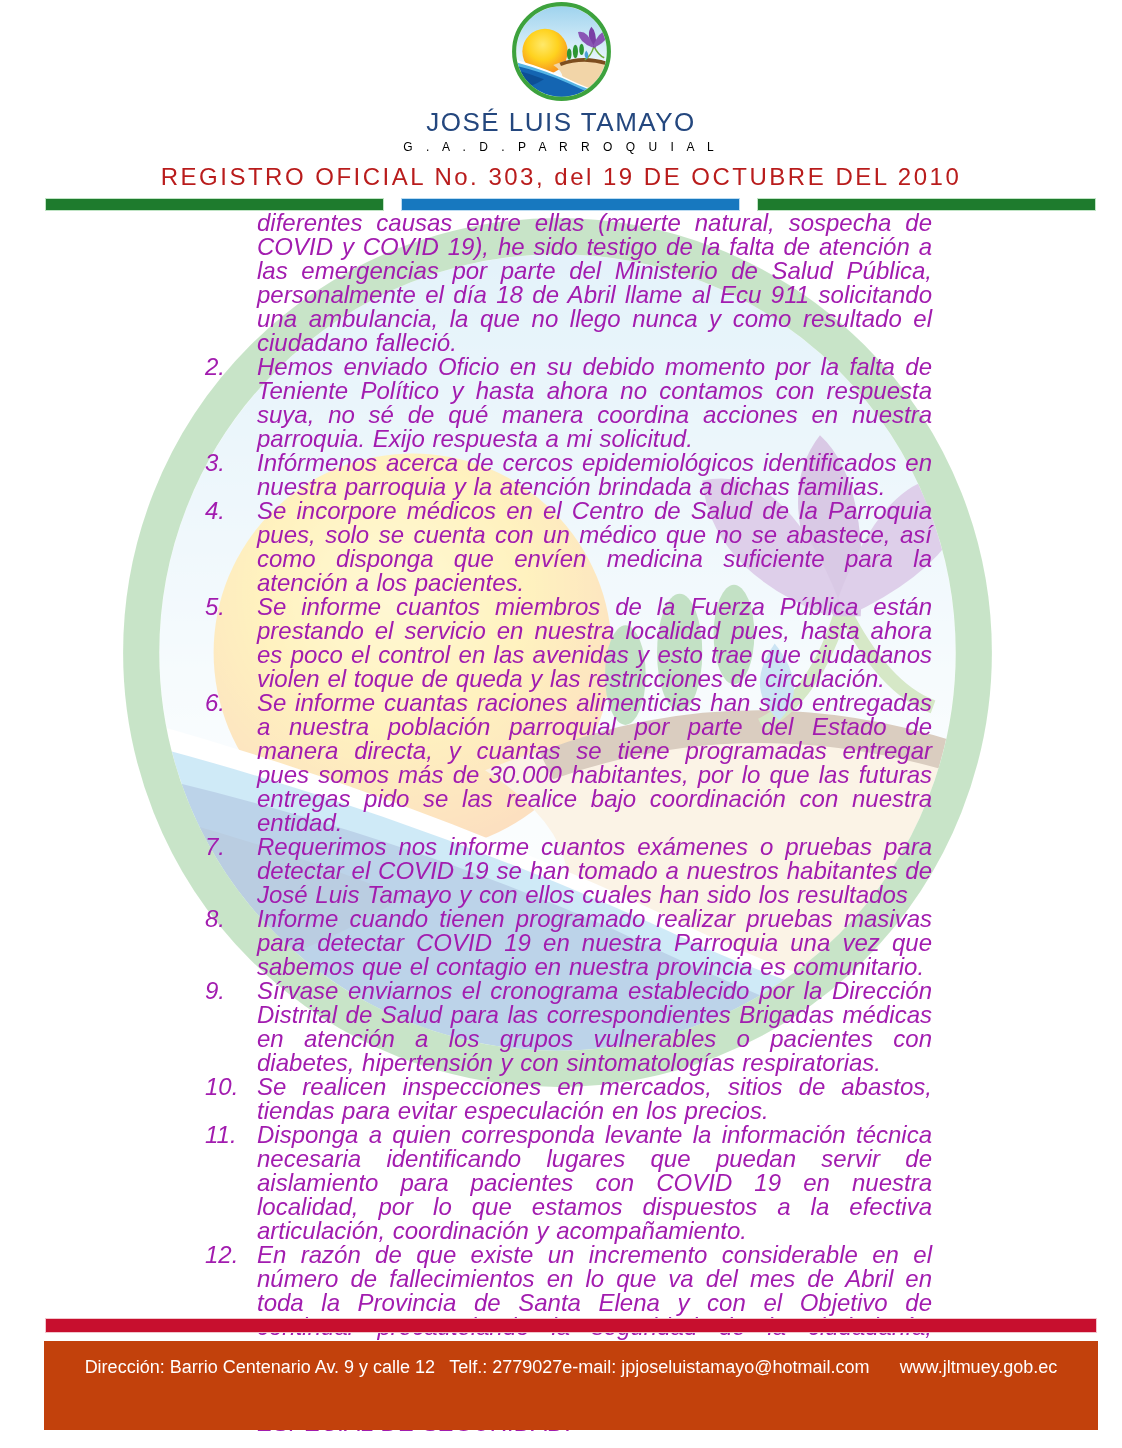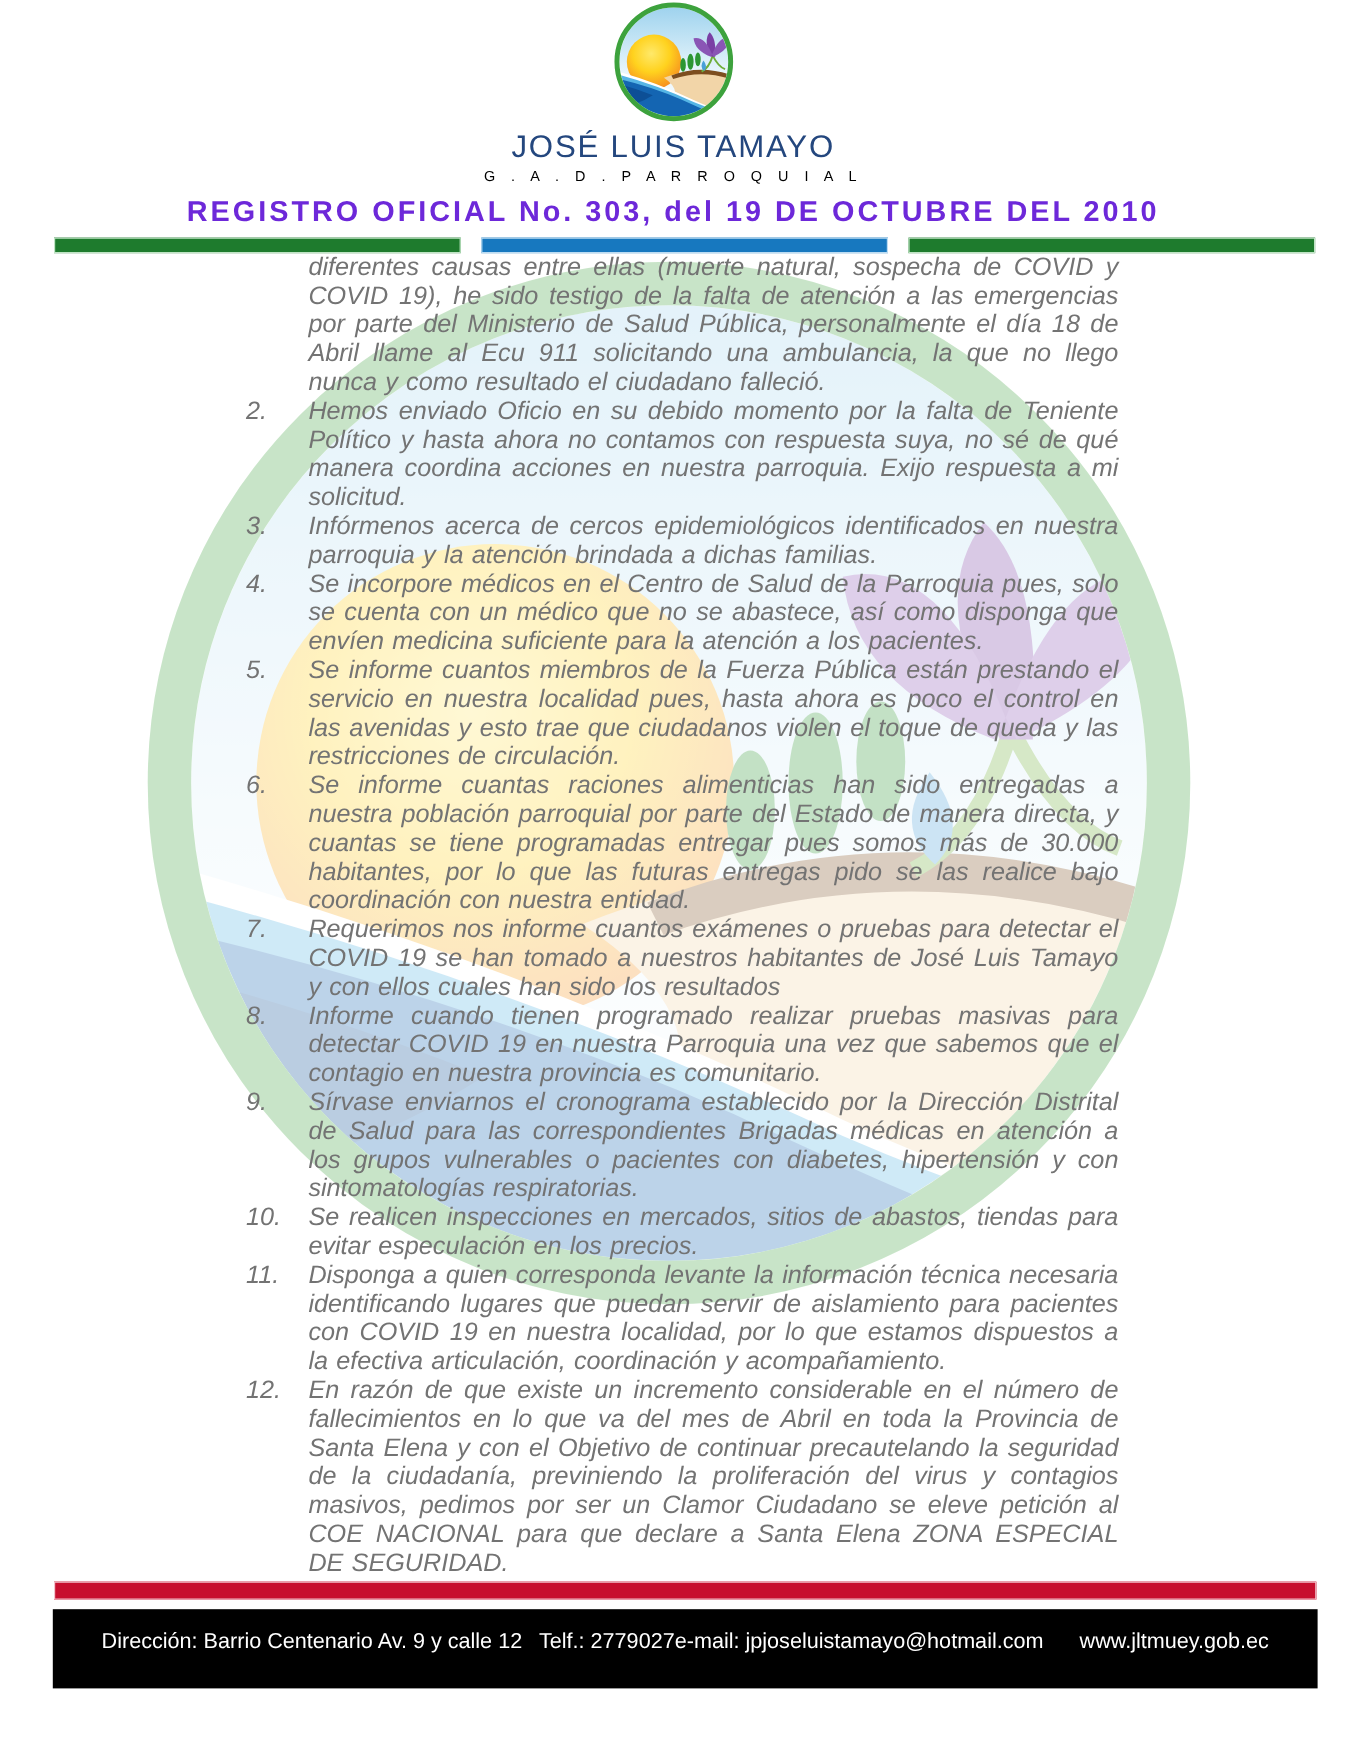--- a/index.html
+++ b/index.html
@@ -19,47 +19,47 @@
   .logo { display:block; margin:0 auto; width:103px; height:103px; }
   .org-name {
     margin-top:4px; text-align:center; color:#24477e;
     font-size:26px; letter-spacing:1.5px; font-weight:400;
   }
   .org-sub {
     margin-top:2px; text-align:center; color:#000000;
     font-size:12px; letter-spacing:5px; font-weight:400;
   }
   .registry {
-    margin-top:9px; text-align:center; color:#6d28d9;
-    font-size:24px; letter-spacing:2.5px; white-space:nowrap; font-weight:700;
+    margin-top:9px; text-align:center; color:#b91c1c;
+    font-size:24px; letter-spacing:2.5px; white-space:nowrap; font-weight:400;
   }
   .tricolor {
     display:flex; gap:17px; margin:7px 26px 0 45px; height:13px;
   }
   .tricolor .seg { flex:1 1 0; height:13px; }
   .seg-green { background:#1e7b2d; box-shadow:0 0 0 1px #bfe4c4 inset; }
   .seg-blue  { background:#1778bf; box-shadow:0 0 0 1px #bcdcf2 inset; }
   
   .body-text {
     position:absolute; left:205px; top:211px; width:730px; z-index:1;
-    font-style:italic; font-size:21px; line-height:24px; color:#737373;
+    font-style:italic; font-size:24px; line-height:24px; color:#a21caf;
     word-spacing:1px;
   }
   .intro { margin-left:52px; width:675px; text-align:justify; }
   .item { display:flex; align-items:flex-start; }
   .item .num { width:52px; flex:none; }
   .item .txt { width:675px; text-align:justify; }
   
   .redbar {
     position:absolute; left:45px; top:1318px; width:1052px; height:15px;
     background:#c70f2e; box-shadow:0 0 0 1px #f2c4cc inset; z-index:2;
   }
   .footer {
-    position:absolute; left:44px; top:1341px; width:1054px; height:66px;
-    background:#000000; color:#ffffff; z-index:2;
+    position:absolute; left:44px; top:1341px; width:1054px; height:89px;
+    background:#c2410c; color:#ffffff; z-index:2;
   }
   .contact-line {
     display:flex; justify-content:center; align-items:baseline;
     margin-top:16px; font-size:18px; white-space:nowrap;
   }
   .contact-line .c-addr  { margin-right:14px; }
   .contact-line .c-phone { }
   .contact-line .c-email { margin-right:30px; }
   .contact-line a { color:#ffffff; text-decoration:none; }
   .location-line {

